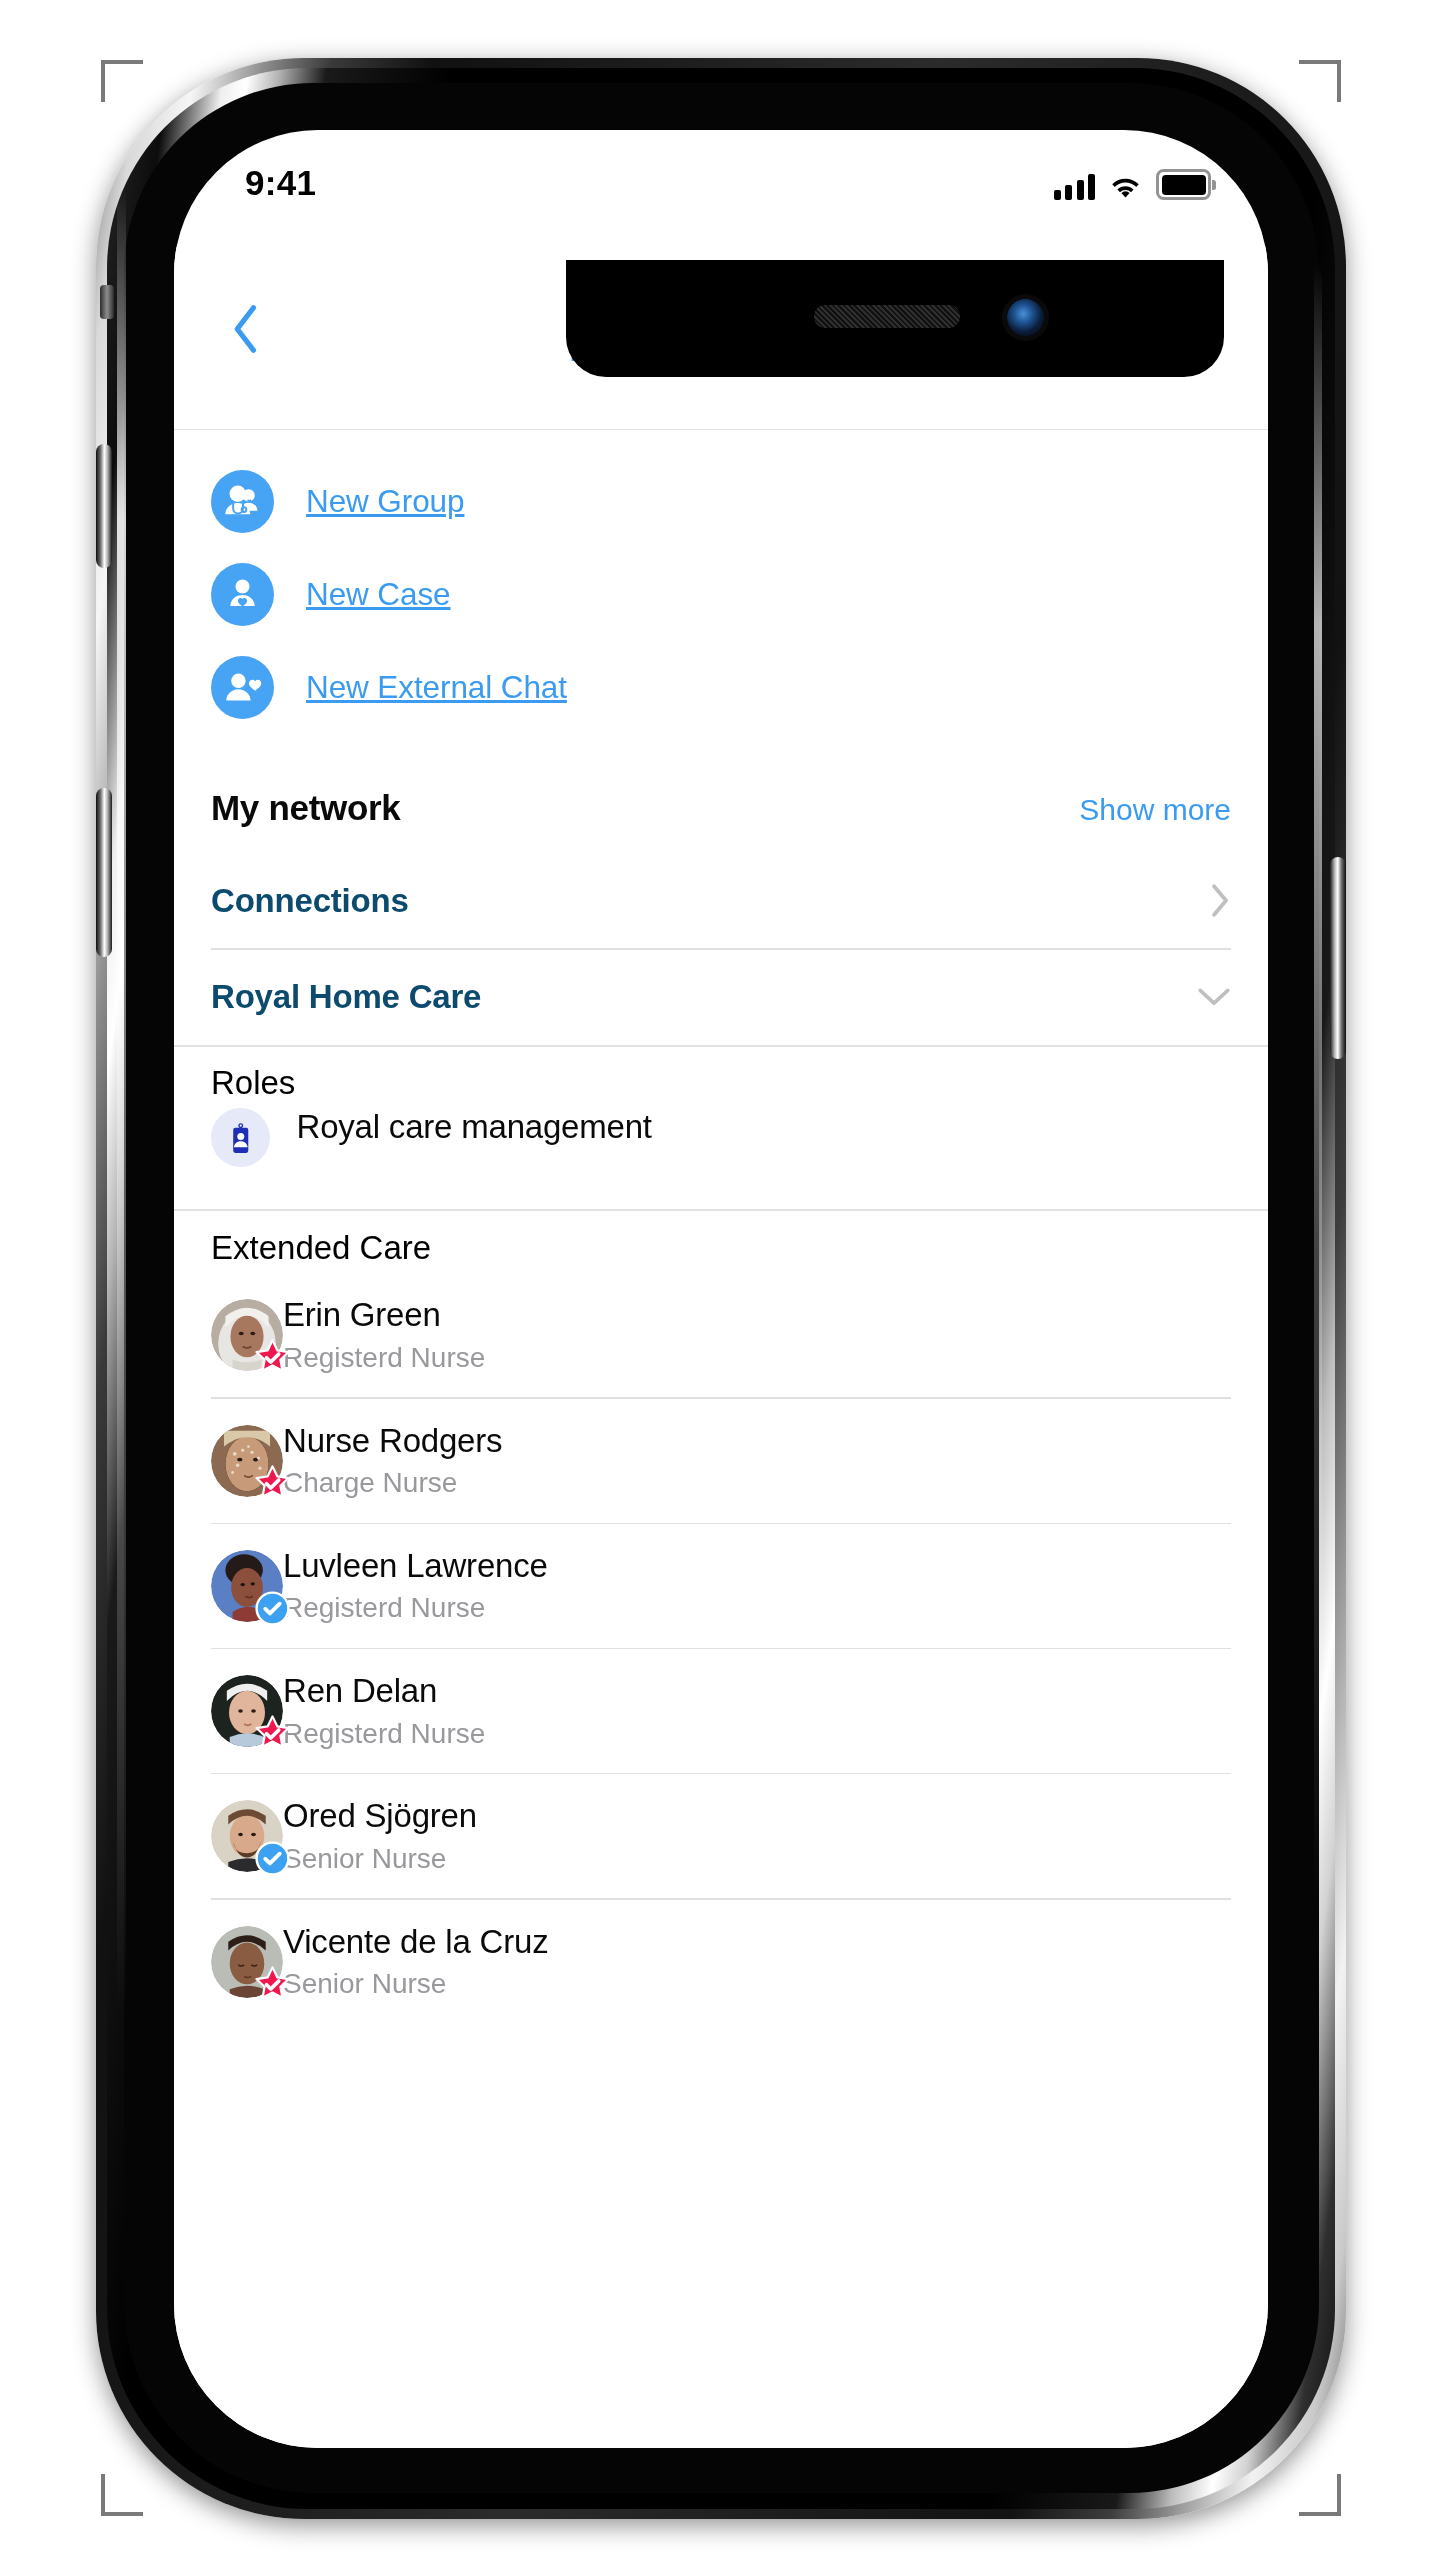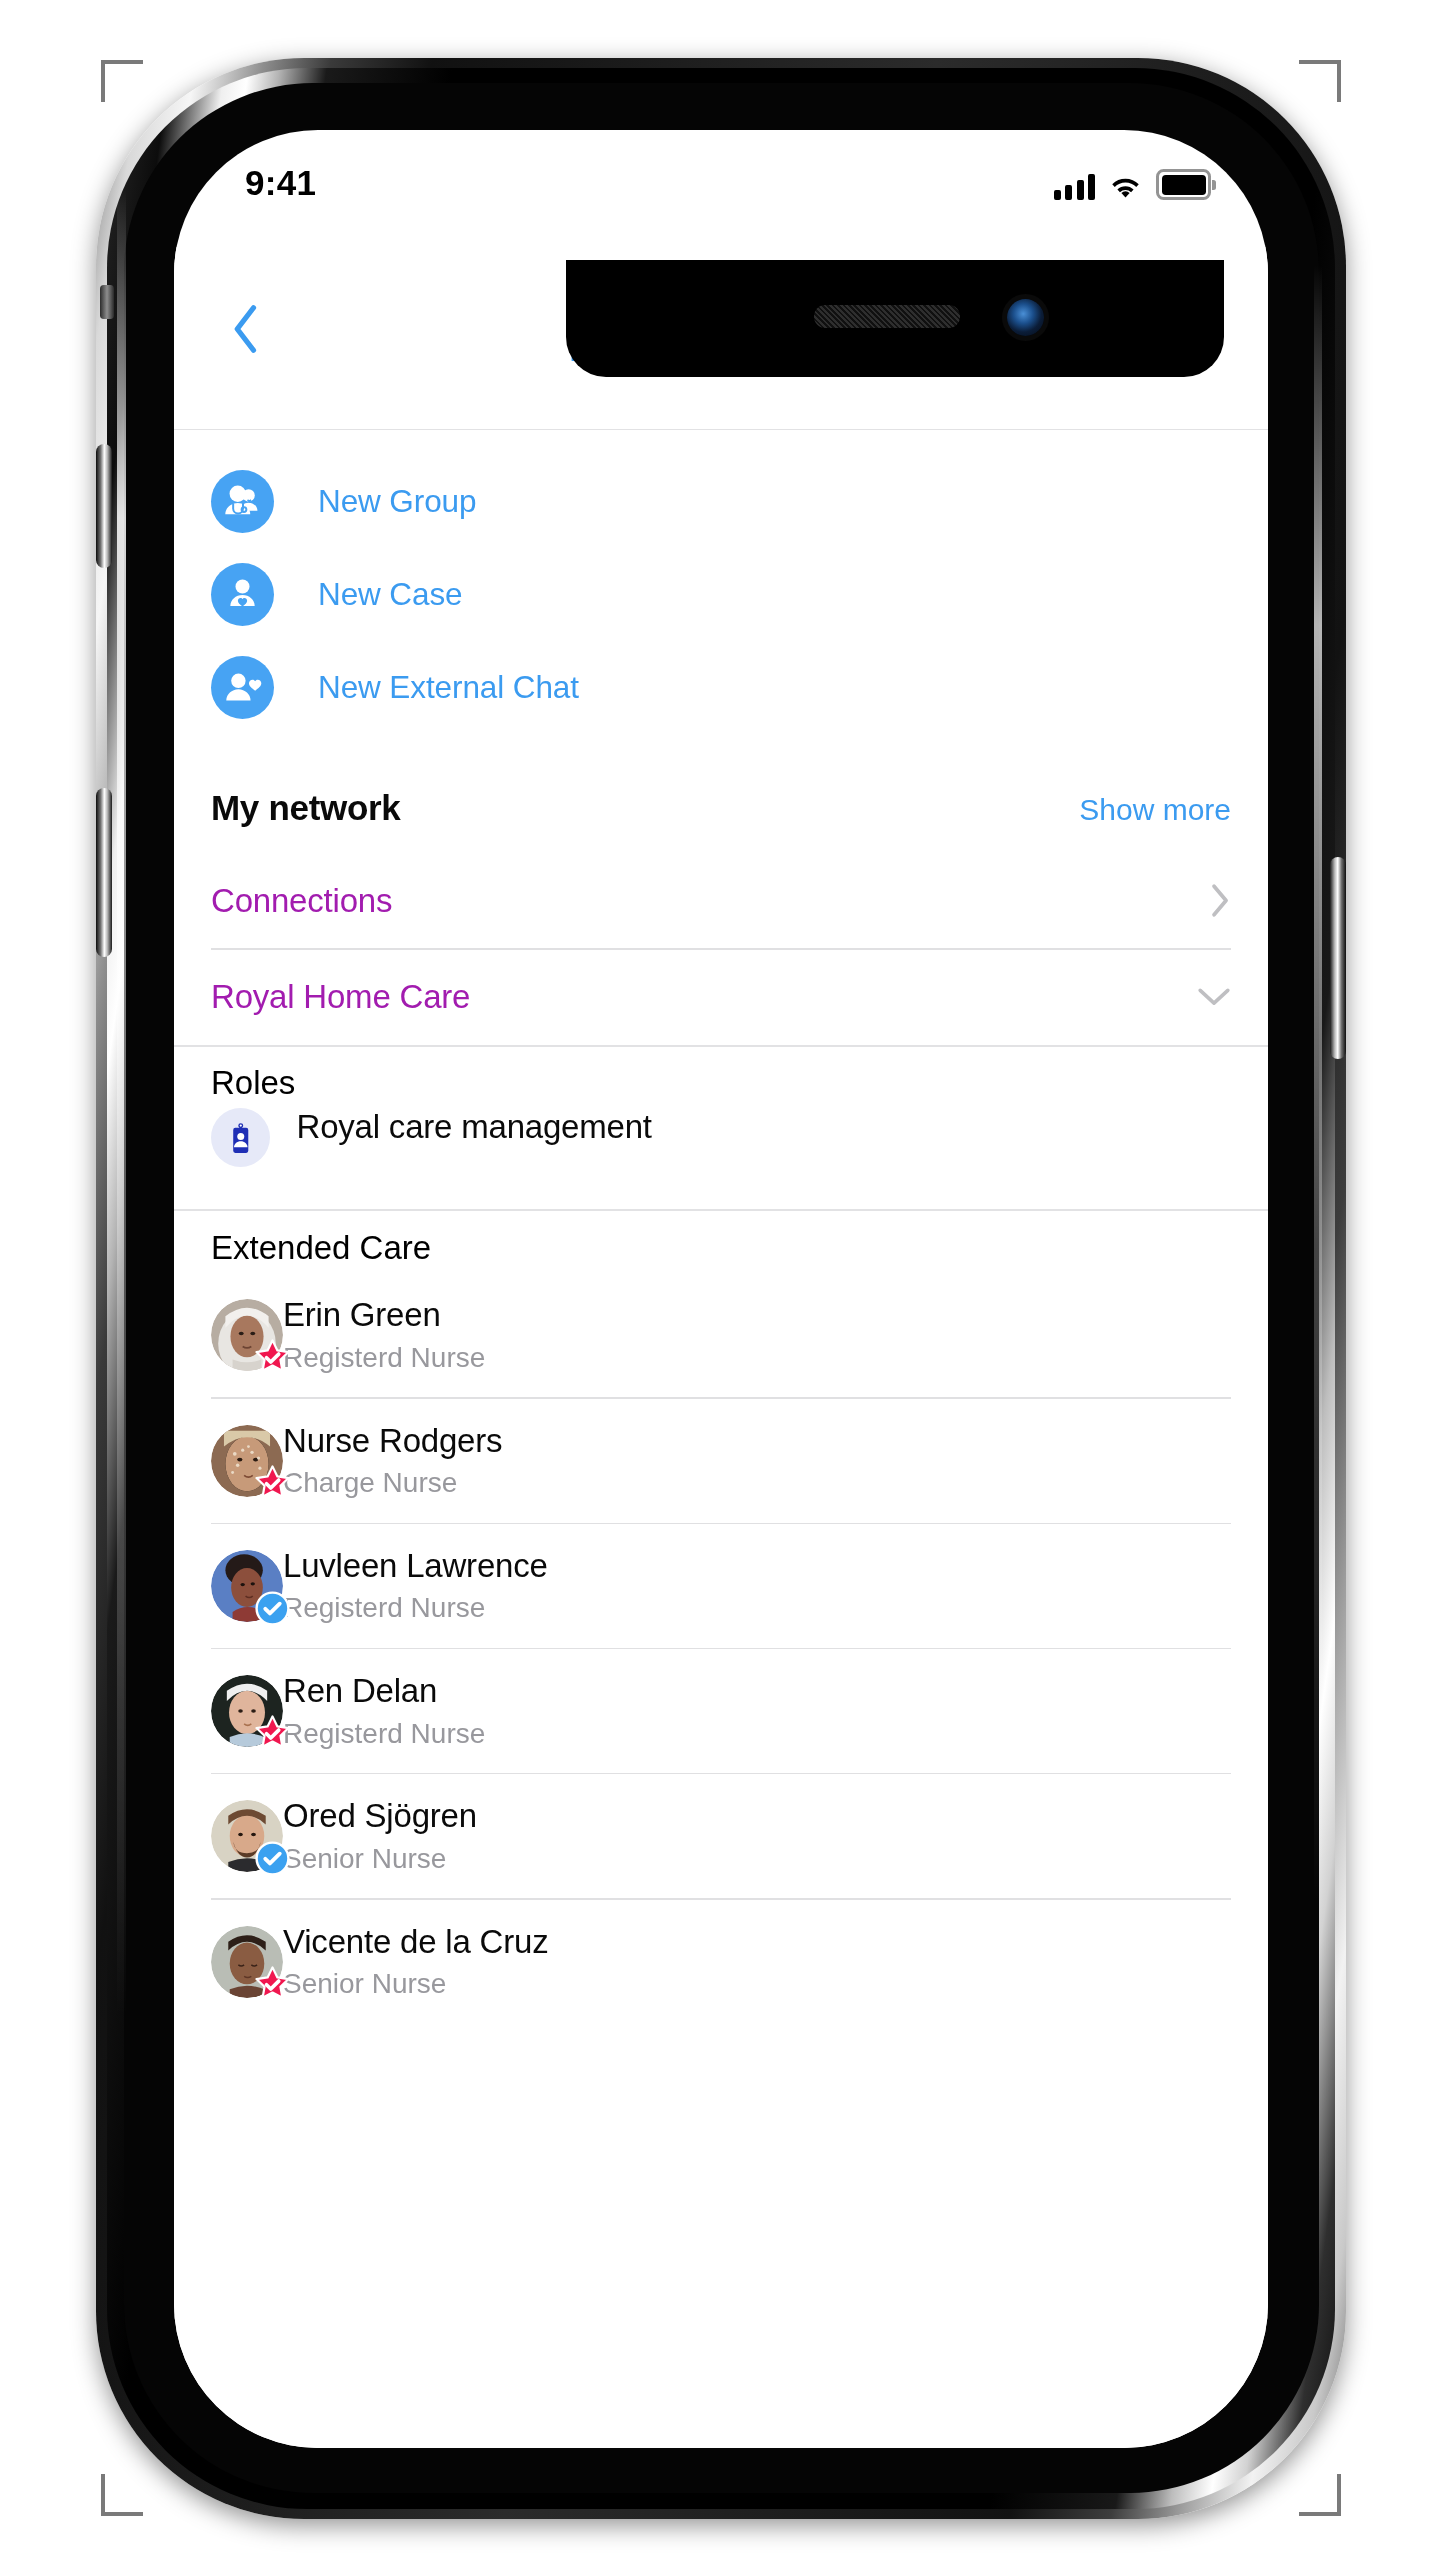--- a/index.html
+++ b/index.html
@@ -86,28 +86,28 @@
   .nav-title{font-size:38px;font-weight:700;color:#0a0a0a;letter-spacing:-0.2px;line-height:1;}
   .nav-sub{margin-top:14px;font-size:28px;font-weight:700;color:#3b9bf0;display:inline-flex;align-items:center;gap:8.8px;line-height:1;}
   .navbar-sep{position:absolute;left:0;bottom:0;width:100%;height:1.3px;background:#e2e2e4;}
 
   
   .content{position:absolute;left:0;top:300px;width:1094px;bottom:0;background:#fff;}
 
   .action-list{padding:25px 0 16.4px 0;}
   .action-row{display:flex;align-items:center;height:93px;padding-left:37px;}
   .action-ico{width:63px;height:63px;border-radius:50%;background:#47a3f3;display:flex;align-items:center;justify-content:center;flex:none;}
-  .action-label{margin-left:44px;font-size:31.5px;color:#3b9bf0;font-weight:500;letter-spacing:-0.1px;}
+  .action-label{margin-left:32px;font-size:31.5px;color:#3b9bf0;font-weight:500;letter-spacing:-0.1px;text-decoration:underline;}
 
   .section-head{display:flex;align-items:baseline;justify-content:space-between;padding:38px 37px 25px 37px;}
   .section-title{font-size:35px;font-weight:700;color:#0a0a0a;letter-spacing:-0.3px;}
   .section-action{font-size:30px;color:#3b9bf0;font-weight:500;}
 
   .nav-row{display:flex;align-items:center;justify-content:space-between;height:95px;padding:0 37px;}
-  .nav-row-label{font-size:33px;color:#a21caf;letter-spacing:-0.2px;}
+  .nav-row-label{font-size:33px;color:#0c4a6e;letter-spacing:-0.2px;font-weight:bold;}
   .rule{height:1.3px;background:#e0e0e2;margin:0 37px;}
   .rule-full{height:1.9px;background:#e2e2e4;}
 
   .group-label{padding:17.6px 37px 6.3px 37px;font-size:33px;color:#000000;}
 
   .role-row{display:flex;align-items:flex-start;height:101px;padding-left:37px;}
   .role-ico{width:59px;height:59px;border-radius:50%;background:#e6e9f8;display:flex;align-items:center;justify-content:center;flex:none;}
   .role-label{margin-left:26.5px;font-size:33px;color:#0a0a0a;letter-spacing:-0.2px;}
 
   .contact-row{display:flex;align-items:center;height:124px;padding-left:37px;}

